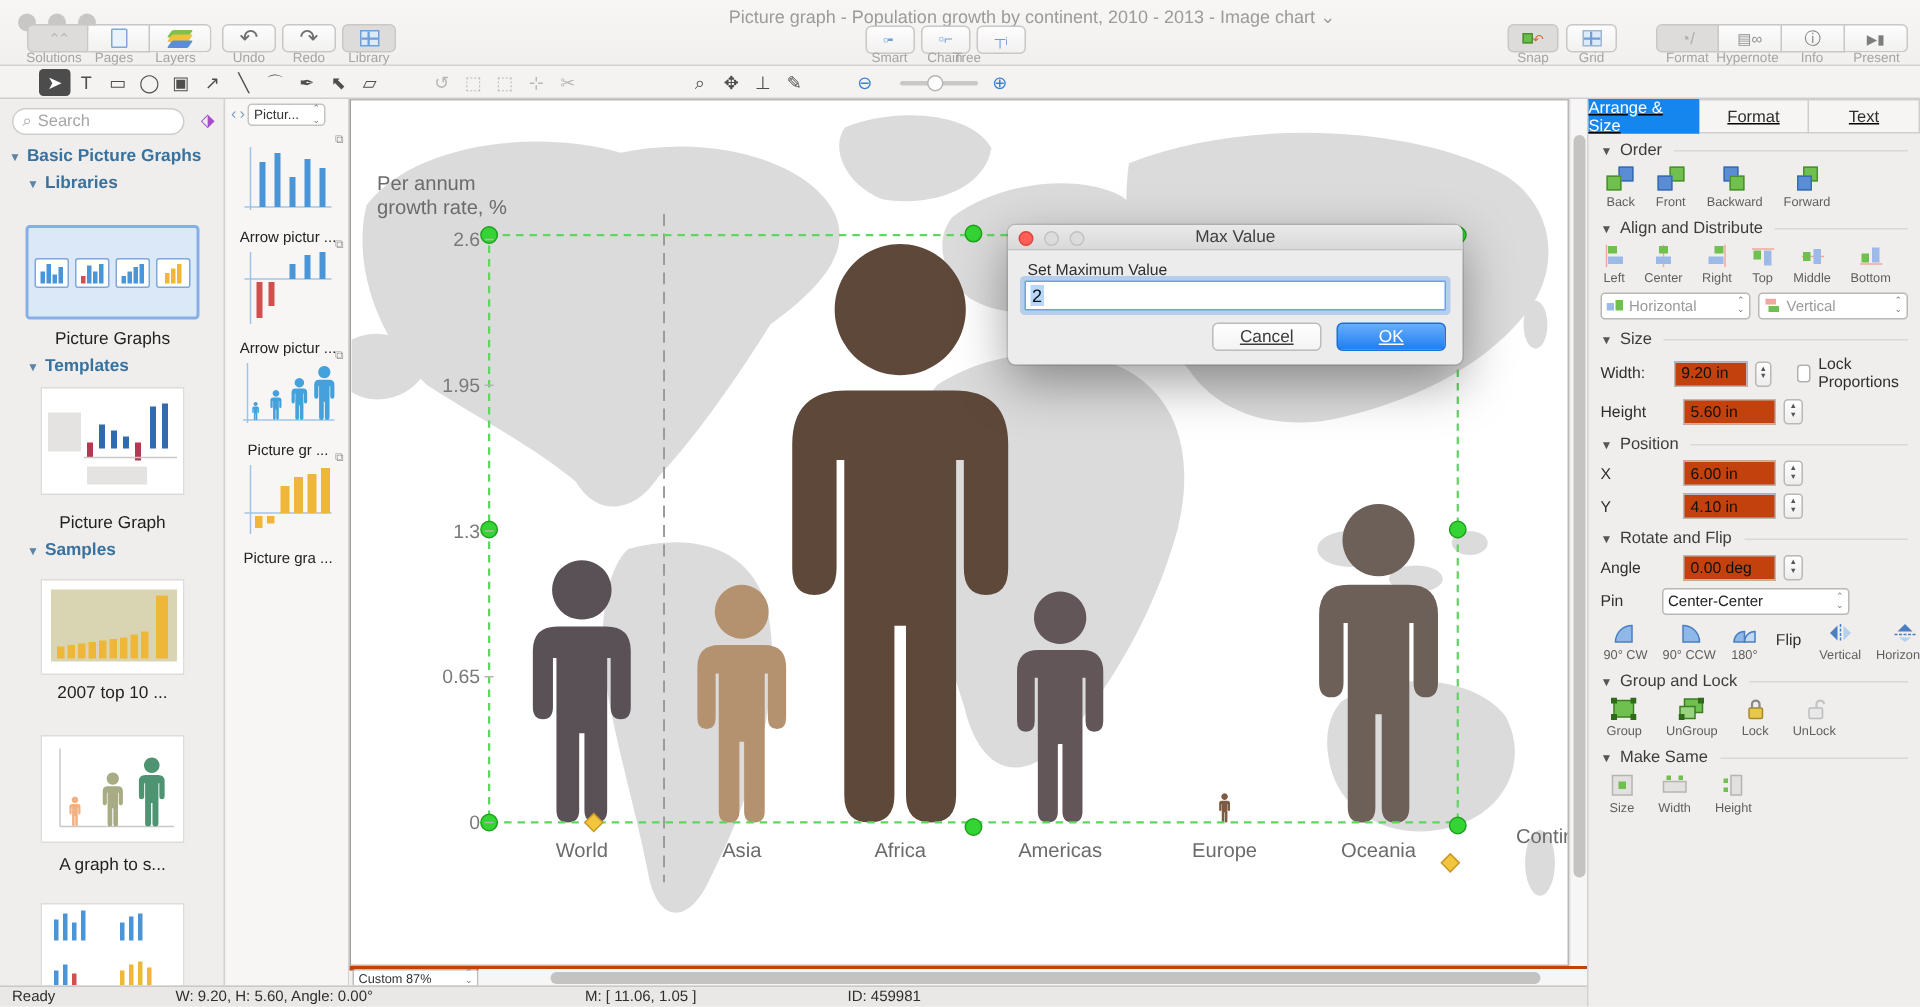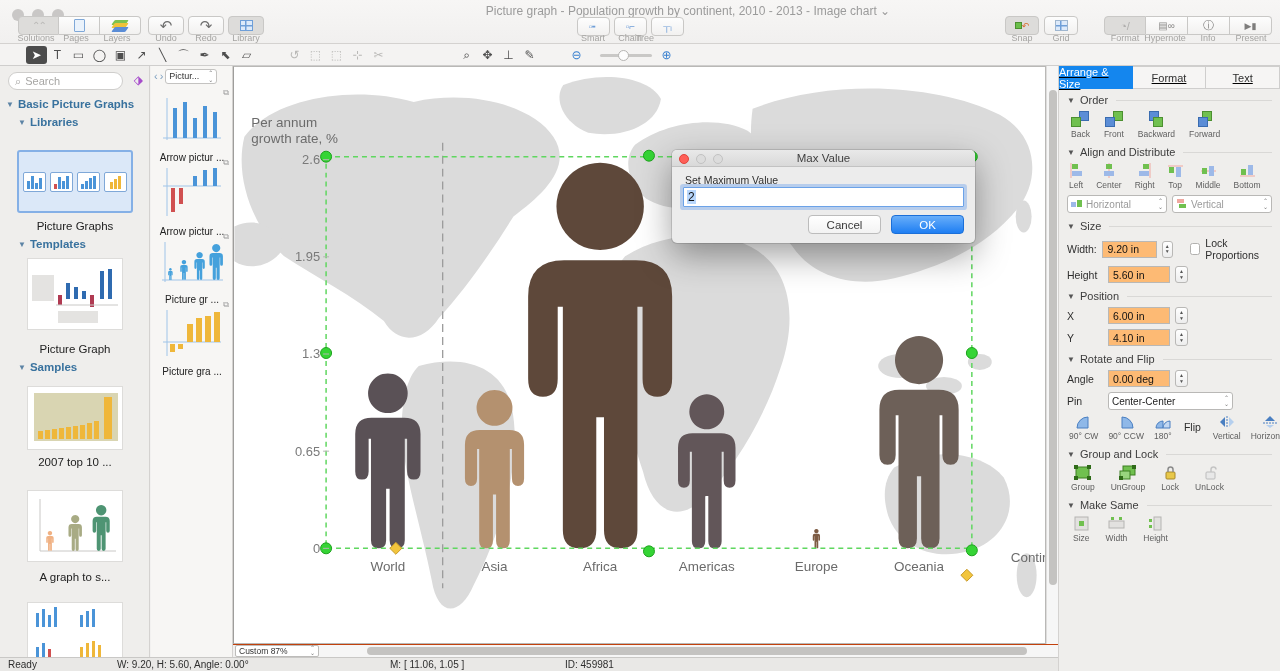--- a/index.html
+++ b/index.html
@@ -49,53 +49,53 @@
   .navchev{color:#7d9fc0;font-size:11px;}
   #lib-dd{width:52px;height:15px;background:#fff;border:1px solid #c4c3c1;border-radius:3px;font-size:9px;color:#333;display:flex;align-items:center;justify-content:space-between;padding:0 3px;}
   .lib-item{position:absolute;left:4px;width:74px;text-align:center;}
   .lib-lbl{font-size:10px;color:#222;margin-top:2px;}
   .copybadge{position:absolute;right:0;top:-6px;font-size:8px;color:#9a9a9a;}
   
   #canvas{position:absolute;left:233px;top:66px;width:825px;height:591px;background:#fff;}
   #chart-svg{position:absolute;left:0;top:0;border:1px solid #b9b8b6;border-left:1px solid #9e9d9b;}
   #vscroll{position:absolute;left:813px;top:0;width:12px;height:578px;background:#f6f6f6;border-left:1px solid #dedddc;}
   #vthumb{position:absolute;left:1.5px;top:24px;width:8px;height:495px;background:#c4c3c1;border-radius:4px;}
-  #canvas-bottom{position:absolute;left:0;top:578px;width:825px;height:13px;background:#f1f0ef;border-top:1px solid #c2410c;display:flex;align-items:center;}
+  #canvas-bottom{position:absolute;left:0;top:578px;width:825px;height:13px;background:#f1f0ef;border-top:3px solid #c2410c;display:flex;align-items:center;}
   #zoom-dd{width:84px;height:12px;margin-left:2px;background:#fff;border:1px solid #bdbcba;border-radius:2px;font-size:8.5px;color:#333;display:flex;align-items:center;justify-content:space-between;padding:0 3px;}
   #hscroll{flex:1;height:12px;position:relative;background:#f6f6f6;}
   #hthumb{position:absolute;left:48px;top:2px;width:660px;height:8px;background:#c4c3c1;border-radius:4px;}
   .axis-lbl{font-size:13px;fill:#7a7a7a;}
   .ylab{font-size:13.5px;fill:#6b6b6b;}
   .cat-lbl{font-size:13.5px;fill:#6b6b6b;}
   
   #dialog{position:absolute;left:672px;top:150px;width:303px;height:93px;background:#ececec;border-radius:5px;box-shadow:0 12px 34px rgba(0,0,0,.38),0 0 0 1px rgba(0,0,0,.12);z-index:50;}
   #dlg-title{height:17px;background:linear-gradient(#e9e9e9,#d9d9d9);border-bottom:1px solid #c2c2c2;border-radius:5px 5px 0 0;position:relative;display:flex;align-items:center;justify-content:center;font-size:11.5px;color:#3f3f3f;}
   .dtl{position:absolute;top:3.5px;width:10px;height:10px;border-radius:50%;}
   #dlg-label{position:absolute;left:13px;top:24px;font-size:10.5px;color:#2e2e2e;}
   #dlg-input{position:absolute;left:11px;top:37px;width:281px;height:20px;background:#fff;border:1px solid #6ba2e8;border-radius:1px;box-shadow:0 0 0 3px rgba(120,168,238,.45);font-size:12px;color:#111;display:flex;align-items:center;padding:0 3px;}
   #dlg-input .sel{background:#b8d7fd;padding:0 1px;}
   #dlg-buttons{position:absolute;right:11px;top:65px;display:flex;gap:10px;}
-  .dlg-btn{width:73px;height:19px;border-radius:4px;font-size:11.5px;display:flex;align-items:center;justify-content:center;}
+  .dlg-btn{width:73px;height:19px;border-radius:4px;font-size:11.5px;display:flex;align-items:center;justify-content:center;text-decoration:underline;}
   #btn-cancel{background:linear-gradient(#fff,#f3f3f3);border:1px solid #bcbcbc;color:#3a3a3a;}
   #btn-ok{background:linear-gradient(#68aefa,#1e7ef2);color:#fff;border:1px solid #1b6fd8;}
   
   #inspector{position:absolute;left:1058px;top:66px;width:222px;height:605px;background:#efeeec;border-left:1px solid #d4d2d0;}
   #insp-tabs{display:flex;height:23px;text-decoration:underline;}
   .insp-tab{flex:1;display:flex;align-items:center;justify-content:center;font-size:11px;color:#2e2e2e;background:#f6f5f4;border:1px solid #cfcecd;border-left:none;}
   .insp-tab.active{background:#1486ee;color:#fff;border-color:#1486ee;}
   .sect{padding:5px 8px 2px 8px;}
   .sect-h{display:flex;align-items:center;gap:5px;font-size:11px;color:#3c3c3c;}
   .sect-h .line{flex:1;height:1px;background:#d9d8d6;margin-left:3px;}
   .sect-h .tri2{font-size:8px;color:#555;}
   .icon-row{display:flex;margin-top:5px;align-items:center;}
   .icbtn{display:flex;flex-direction:column;align-items:center;gap:2px;}
   .icbtn .cap9{font-size:8.5px;color:#5e5e5e;white-space:nowrap;}
   .ctl-row{display:flex;align-items:center;margin-top:5px;gap:5px;}
   .ctl-lbl{font-size:10.5px;color:#2e2e2e;}
-  .field{width:62px;height:17px;background:#fdba74;border:1px solid #b9b8b6;font-size:10.5px;color:#111;display:flex;align-items:center;padding:0 4px;}
+  .field{width:62px;height:17px;background:#c2410c;border:1px solid #b9b8b6;font-size:10.5px;color:#111;display:flex;align-items:center;padding:0 4px;margin-left:14px;}
   .stepper{width:13px;height:17px;background:linear-gradient(#fff,#ededed);border:1px solid #b9b8b6;border-radius:3px;display:flex;flex-direction:column;align-items:center;justify-content:center;font-size:5px;color:#555;line-height:1.1;}
   .dd{height:18px;background:#fff;border:1px solid #b9b8b6;border-radius:3px;font-size:10px;color:#9a9a9a;display:flex;align-items:center;padding:0 3px;gap:3px;}
   .dd .chev{margin-left:auto;font-size:6px;color:#777;line-height:1;}
   .checkbox{width:12px;height:12px;background:#fff;border:1px solid #b2b1af;border-radius:2.5px;}
   .sq{position:relative;width:18px;height:16px;}
   .sq i{position:absolute;width:10px;height:10px;border:1px solid;}
   .sq .blue{background:#5b8dd6;border-color:#3a6cb0;}
   .sq .green{background:#70c04f;border-color:#4c9030;}
   
   #statusbar{position:absolute;left:0;top:657px;width:1058px;height:14px;background:#e9e8e6;border-top:1px solid #c9c8c6;font-size:10px;color:#2e2e2e;}

